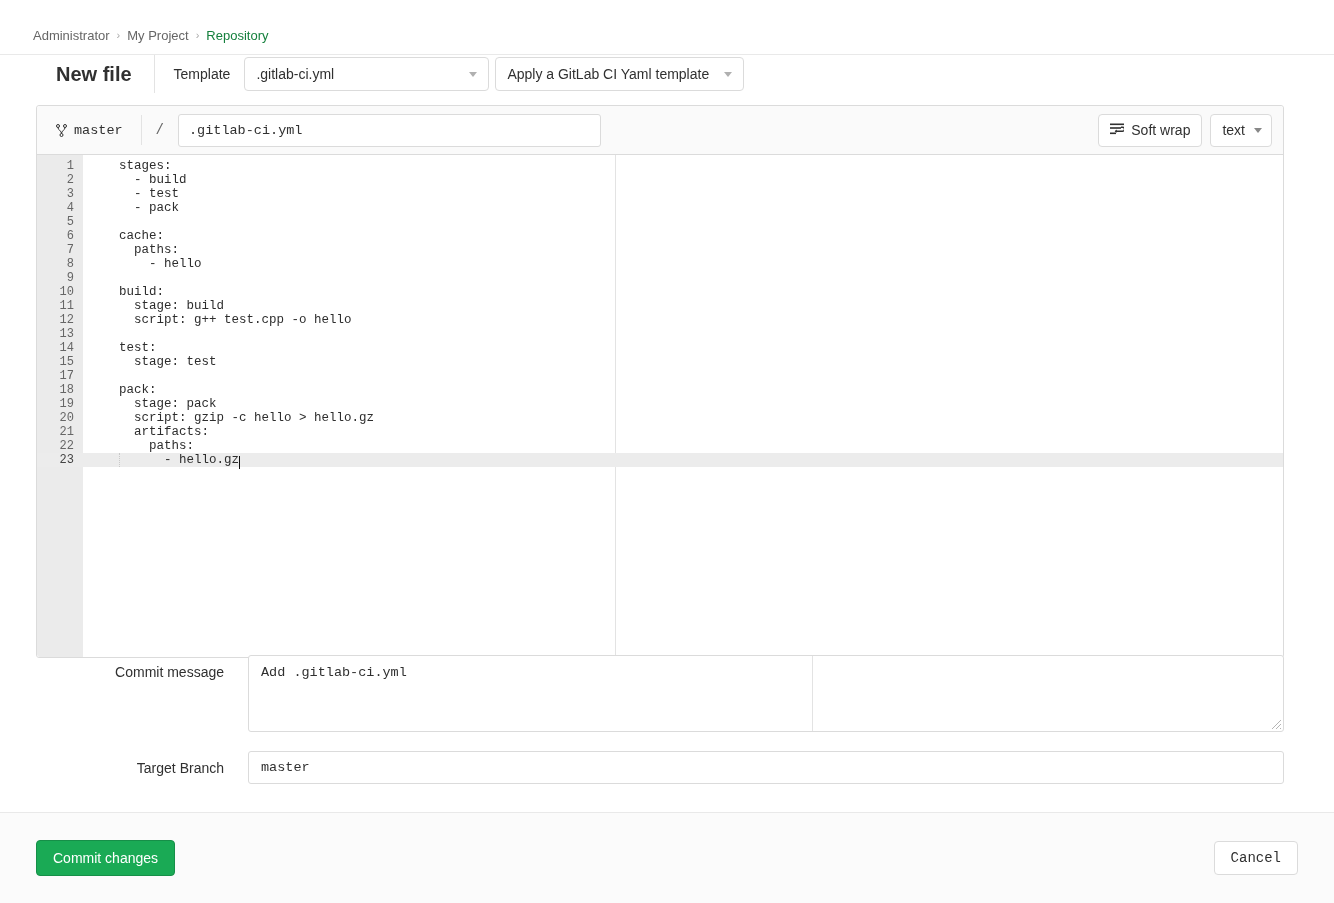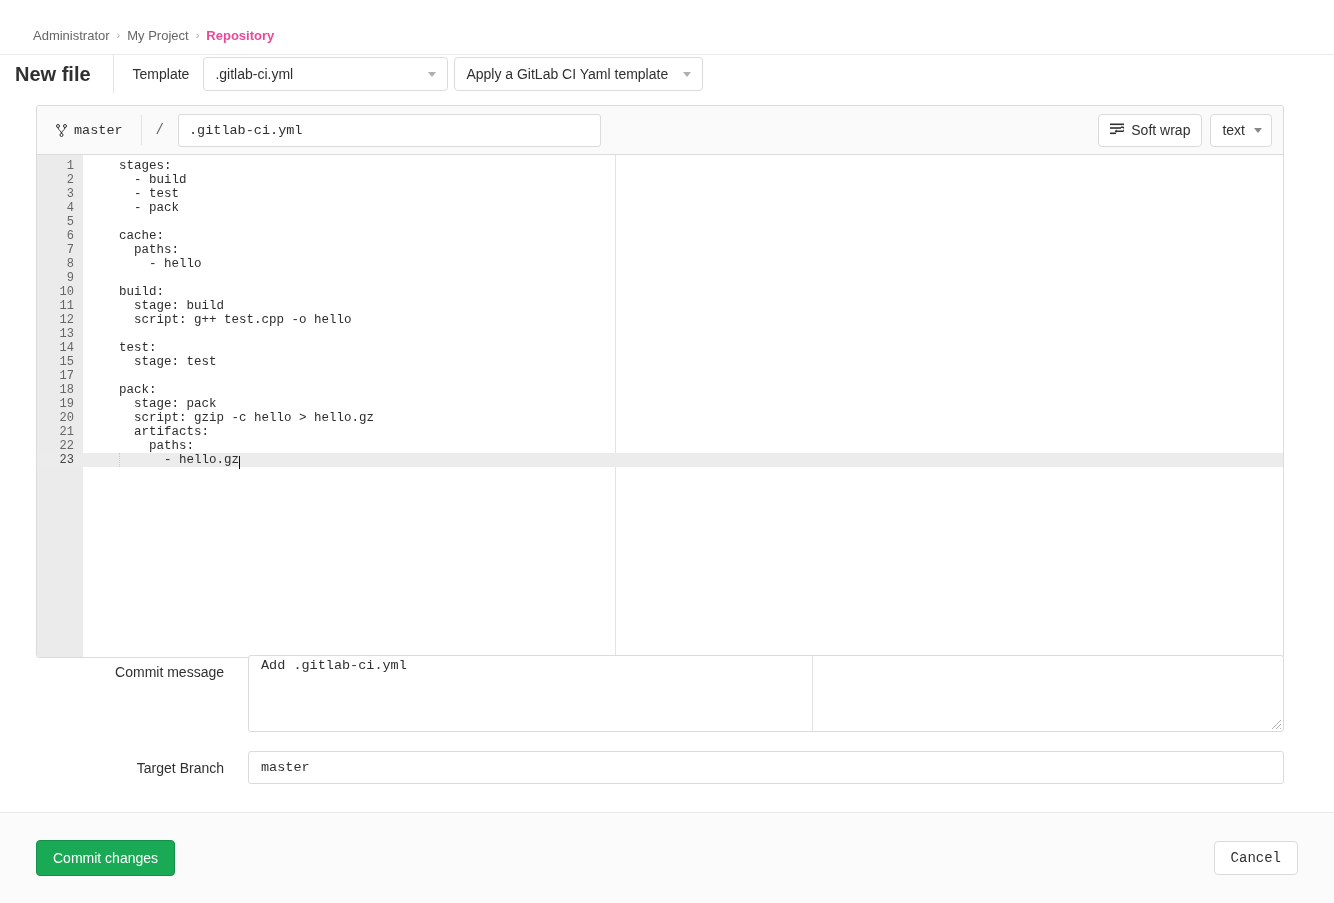--- a/index.html
+++ b/index.html
@@ -27,37 +27,37 @@
     display: flex;
     align-items: center;
     border-bottom: 1px solid #e9e9e9;
   }
   .crumb {
     font-size: 13px;
     color: #666;
     text-decoration: none;
     white-space: nowrap;
   }
-  .crumb.current { color: #ec4899; font-weight: bold; }
+  .crumb.current { color: #15803d; font-weight: normal; }
   .crumb-sep {
     font-size: 11px;
     color: #aaa;
     margin: 0 7px;
     user-select: none;
   }
 
   
   .file-header {
     position: absolute;
     left: 0; top: 39px;
     width: 1334px;
     height: 69px;
     display: flex;
     align-items: center;
-    padding-left: 15px;
+    padding-left: 56px;
   }
   .page-title {
     font-size: 20px;
     font-weight: bold;
     color: #303030;
     line-height: 1;
     margin: 0;
     padding-right: 22px;
   }
   .title-divider {
@@ -285,21 +285,21 @@
   }
   .commit-msg {
     width: 1036px;
     height: 77px;
     border: 1px solid #dbdbdb;
     border-radius: 3px;
     background: #fff;
     font-family: "Liberation Mono", monospace;
     font-size: 13.5px;
     color: #303030;
-    padding: 2px 12px;
+    padding: 9px 12px;
     resize: none;
     outline: none;
     display: block;
   }
   .msg-guide {
     position: absolute;
     left: 564px;
     top: 1px;
     width: 1px;
     height: 75px;

